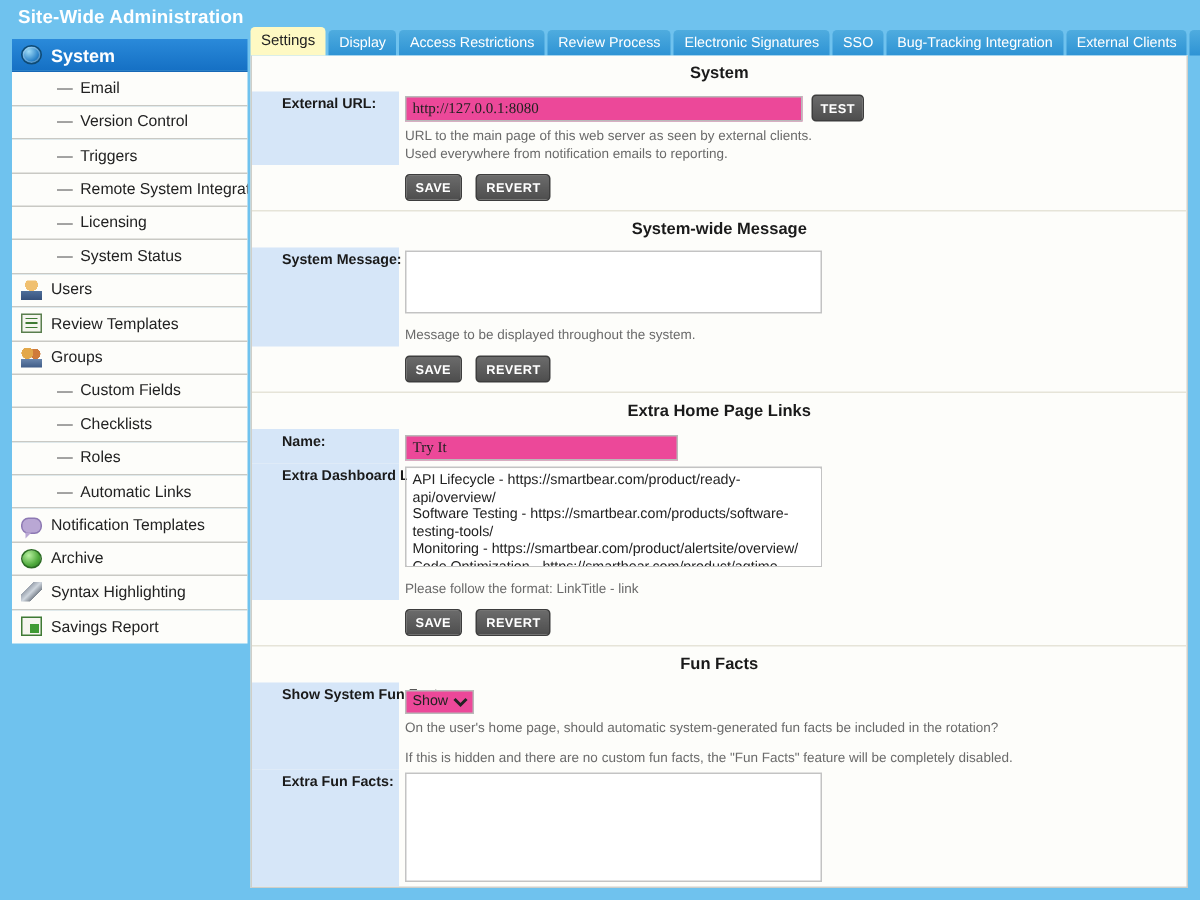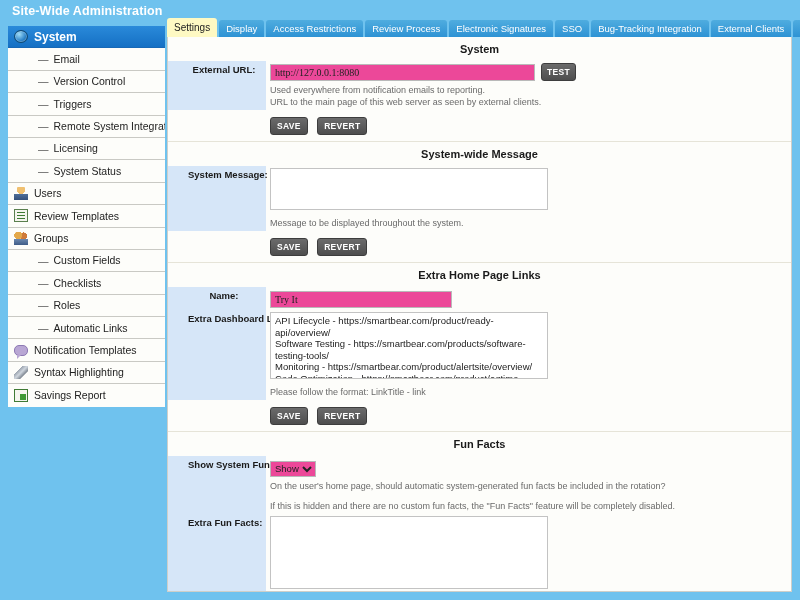--- a/index.html
+++ b/index.html
@@ -122,21 +122,21 @@
   .section:last-child { border-bottom: none; }
 
   .row {
     display: flex;
     align-items: stretch;
   }
   .lcol {
     width: 98px;
     flex: 0 0 98px;
     background: #d6e6f8;
-    text-align: center;
+    text-align: left;
     padding: 2px 6px 0 20px;
   }
   .lcol.plain { background: transparent; }
   .lbl {
     font-size: 9.5px;
     font-weight: bold;
     color: #1a1a1a;
     white-space: nowrap;
     display: block;
     line-height: 14px;
@@ -328,20 +328,24 @@
       </div>
       <div class="nav-item sub">
         <span class="nav-dash">—</span>
         <span class="nav-label">Automatic Links</span>
       </div>
       <div class="nav-item">
         <span class="nav-ico ico-chat"></span>
         <span class="nav-label">Notification Templates</span>
       </div>
       <div class="nav-item">
+        <span class="nav-ico ico-archive"></span>
+        <span class="nav-label">Archive</span>
+      </div>
+      <div class="nav-item">
         <span class="nav-ico ico-pen"></span>
         <span class="nav-label">Syntax Highlighting</span>
       </div>
       <div class="nav-item">
         <span class="nav-ico ico-report"></span>
         <span class="nav-label">Savings Report</span>
       </div>
     </div>
 
   <div class="main">
@@ -365,22 +369,22 @@
         <div class="row">
           <div class="lcol">
             <span class="lbl">External URL:</span>
           </div>
           <div class="rcol">
             <div class="test-wrap">
               <input class="txt" style="width: 265px;" type="text" value="http://127.0.0.1:8080">
               <span class="btn small">TEST</span>
             </div>
             <div class="help">
+              <div>URL to the main page of this web server as seen by external clients.</div>
               <div>Used everywhere from notification emails to reporting.</div>
-              <div>URL to the main page of this web server as seen by external clients.</div>
             </div>
           </div>
         </div>
         <div class="row">
           <div class="lcol plain"></div>
           <div class="rcol btnrow">
             <span class="btn">SAVE</span>
             <span class="btn">REVERT</span>
           </div>
         </div>

